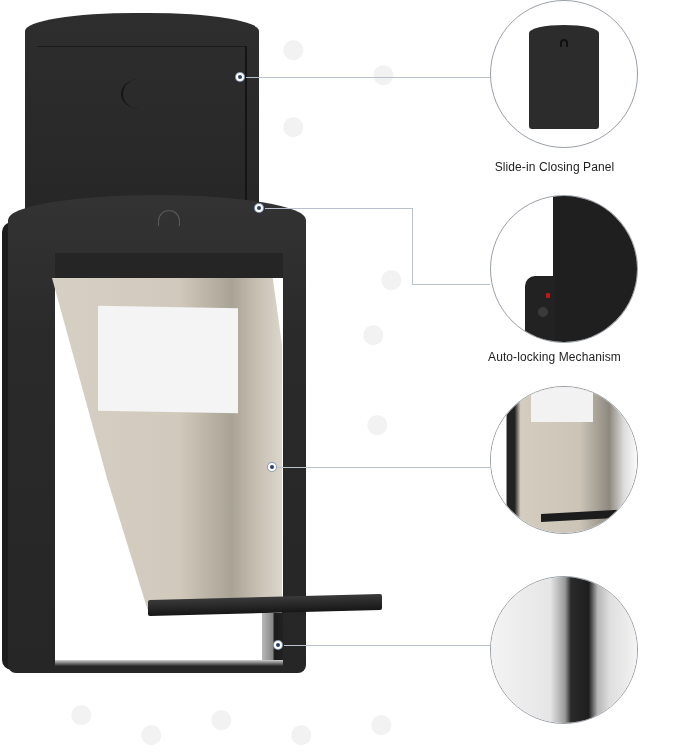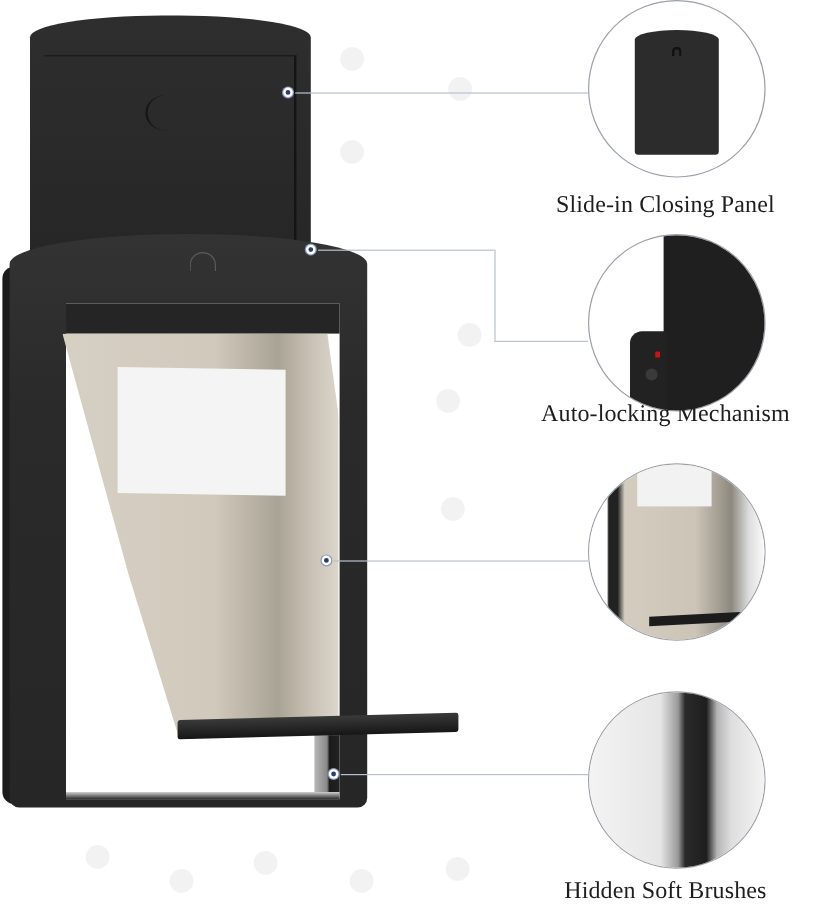--- a/index.html
+++ b/index.html
@@ -79,21 +79,21 @@
   .vline { position: absolute; width: 1px; background: #b9c1cc; }
 
   
   .feature { position: absolute; left: 430px; width: 249px; }
   .circle {
     position: absolute; left: 60px; width: 148px; height: 148px; border-radius: 50%;
     border: 1px solid #9aa0a8; overflow: hidden; background: #ffffff;
   }
   .feature-label {
     position: absolute; left: 0; width: 249px; text-align: center;
-    font-family: Liberation Serif, serif; font-size: 20px; color: #1e1e1e;
+    font-family: Liberation Sans, sans-serif; font-size: 12px; color: #1e1e1e;
     letter-spacing: 0.1px;
   }
 
   
   .c1-panel {
     position: absolute; left: 38px; top: 24px; width: 70px; height: 104px;
     background: #2c2c2c; border-radius: 35px 35px 3px 3px / 8px 8px 3px 3px;
   }
   .c1-knob { position: absolute; left: 31px; top: 14px; width: 8px; height: 8px; border: 2px solid #111; border-radius: 50% 50% 0 0; border-bottom: none; }
 
@@ -172,29 +172,28 @@
   <div class="feature-label" style="top:160px;">Slide-in Closing Panel</div>
 </div>
 
 <div class="feature" style="top:190px;height:190px;">
   <div class="circle" style="top:5px;">
     <div class="c2-dark"></div>
     <div class="c2-ledge"></div>
     <div class="c2-led"></div>
     <div class="c2-btn"></div>
   </div>
-  <div class="feature-label" style="top:144px;">Auto-locking Mechanism</div>
+  <div class="feature-label" style="top:160px;">Auto-locking Mechanism</div>
 </div>
 
 <div class="feature" style="top:380px;height:190px;">
   <div class="circle" style="top:6px;">
     <div class="c3-flap"></div>
     <div class="c3-win"></div>
     <div class="c3-bar"></div>
   </div>
 </div>
 
 <div class="feature" style="top:570px;height:185px;">
   <div class="circle" style="top:6px;">
     <div class="c4-bg"></div>
   </div>
-  <div class="feature-label" style="top:161px;">Hidden Soft Brushes</div>
 </div>
 
 </body></html>

